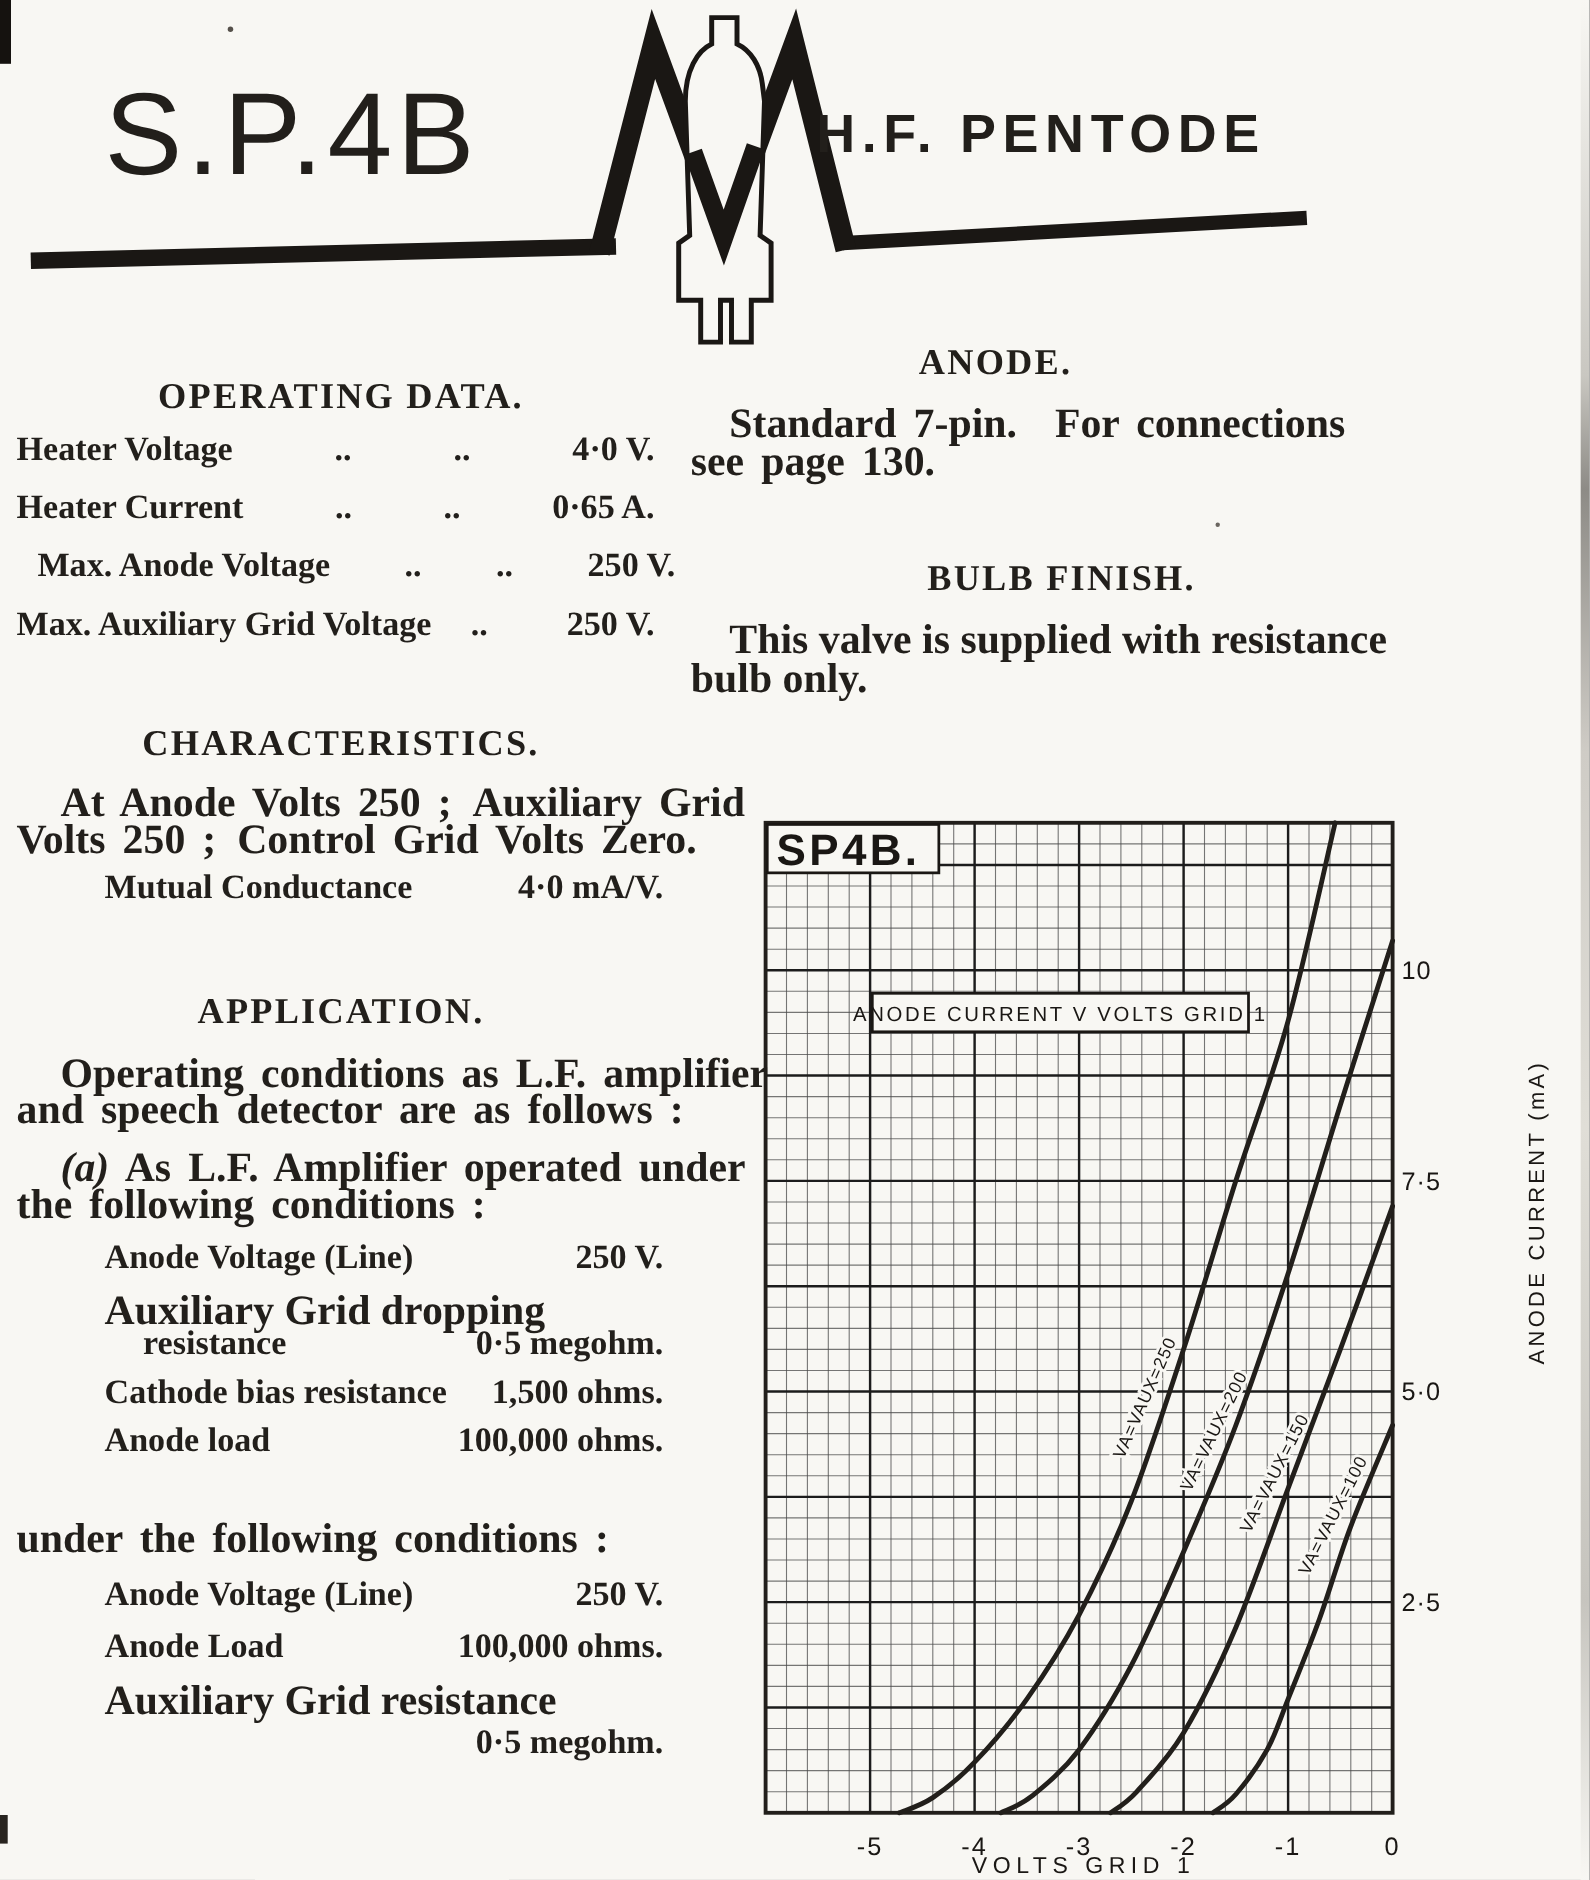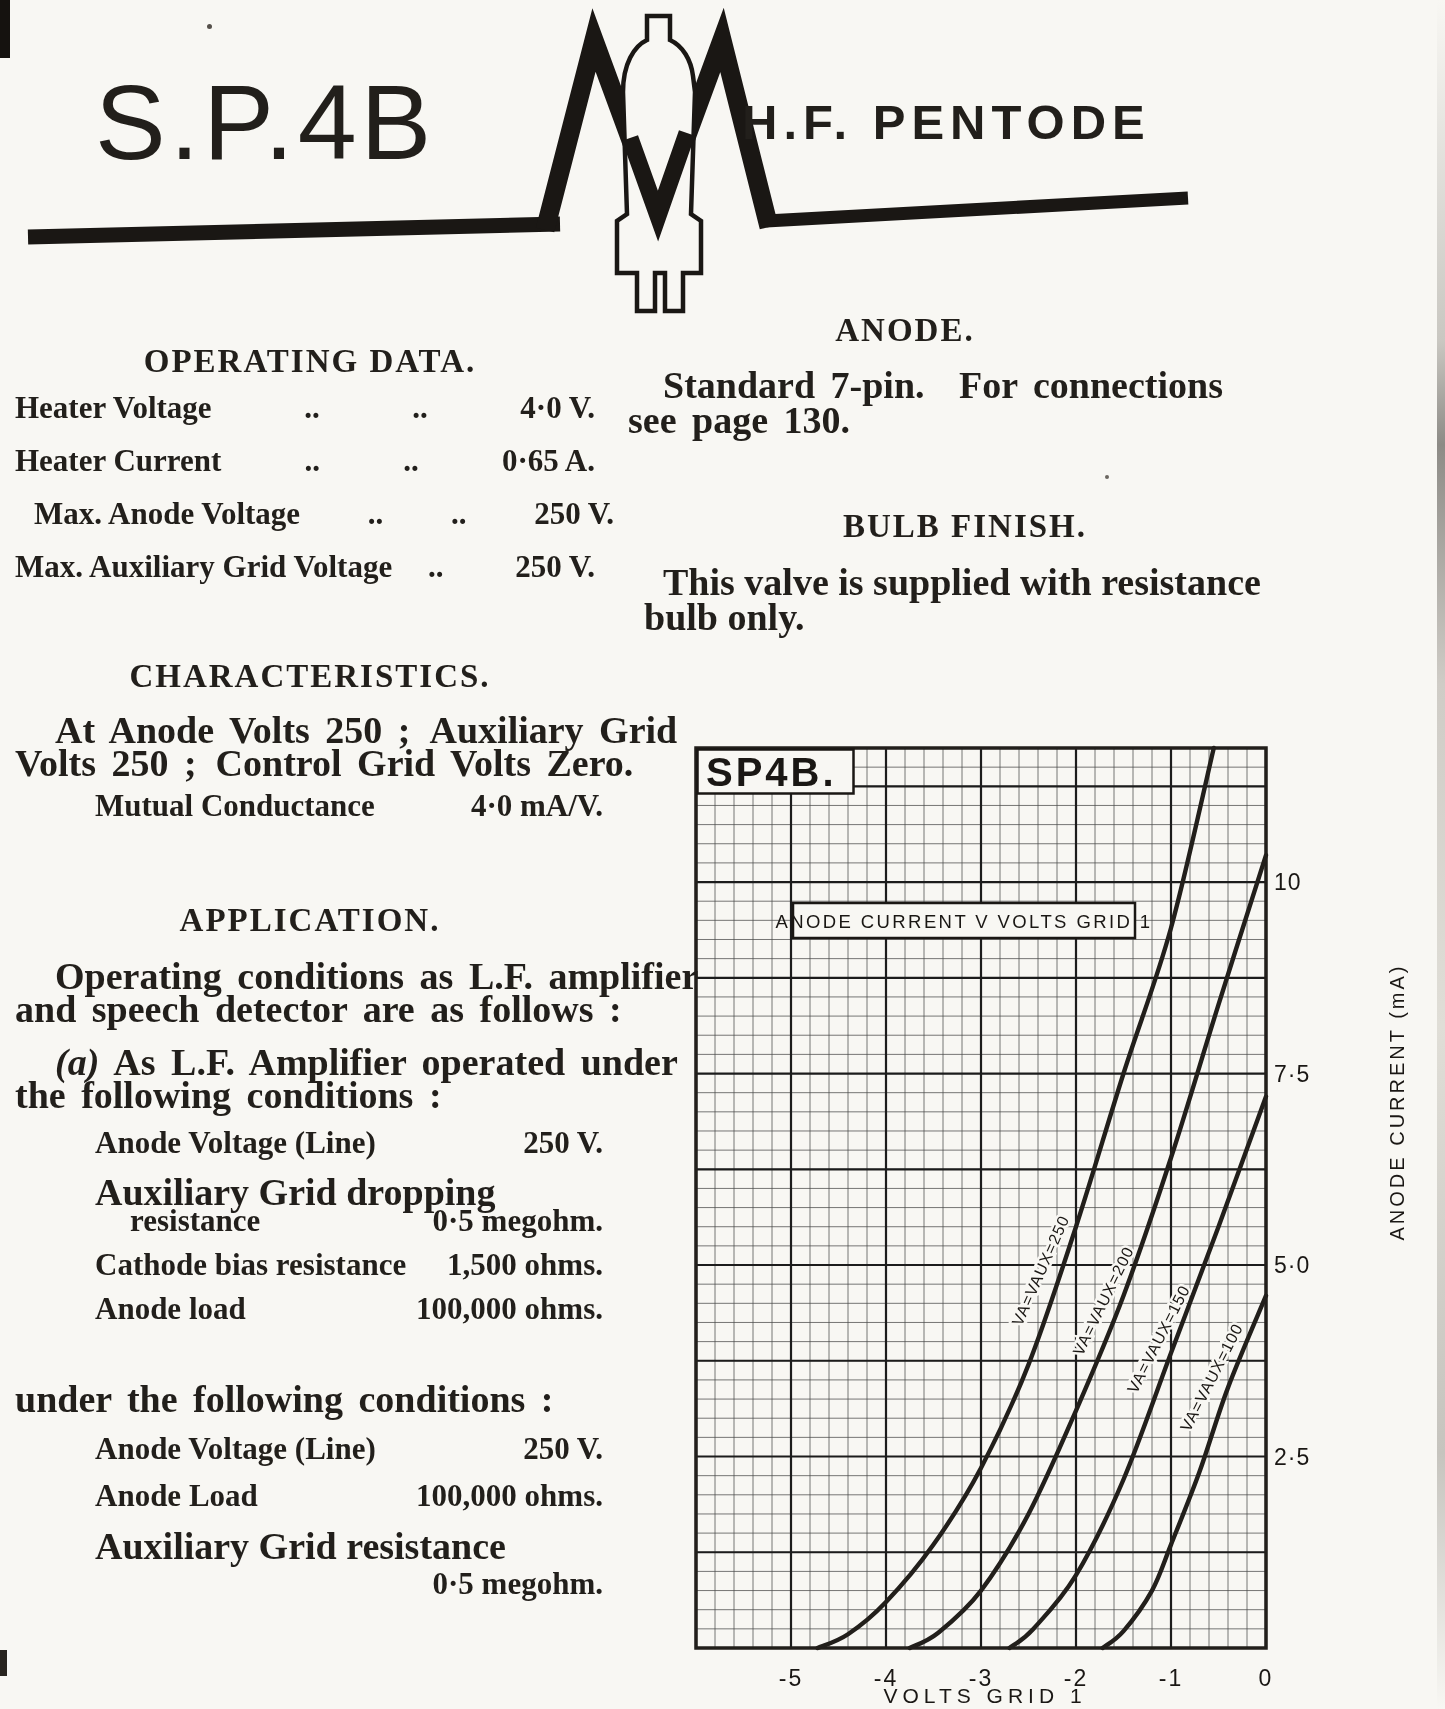--- a/index.html
+++ b/index.html
@@ -124,21 +124,21 @@
     <span></span>
     <span>0·5 megohm.</span>
   </div>
 
   <div class="abs shead" style="left:620px;top:312px;width:570px;">ANODE.</div>
   <div class="abs line wide" style="left:663px;top:363px;">Standard 7-pin.  For connections</div>
   <div class="abs line wide" style="left:628px;top:398px;">see page 130.</div>
 
   <div class="abs shead" style="left:620px;top:508px;width:690px;">BULB FINISH.</div>
   <div class="abs line" style="left:663px;top:560px;">This valve is supplied with resistance</div>
-  <div class="abs line" style="left:644px;top:595px;">bulb only.</div>
+  <div class="abs line" style="left:628px;top:595px;">bulb only.</div>
 
   <div class="chart-wrap">
     <svg id="chart-svg" viewBox="630 700 815 1009">
       <g id="g-grid">
           <line x1="696" y1="748" x2="696" y2="1648" stroke="#4a4a4a" stroke-width="1" opacity="0.75"></line>
           <line x1="715" y1="748" x2="715" y2="1648" stroke="#4a4a4a" stroke-width="1" opacity="0.75"></line>
           <line x1="734" y1="748" x2="734" y2="1648" stroke="#4a4a4a" stroke-width="1" opacity="0.75"></line>
           <line x1="753" y1="748" x2="753" y2="1648" stroke="#4a4a4a" stroke-width="1" opacity="0.75"></line>
           <line x1="772" y1="748" x2="772" y2="1648" stroke="#4a4a4a" stroke-width="1" opacity="0.75"></line>
           <line x1="791" y1="748" x2="791" y2="1648" stroke="#4a4a4a" stroke-width="1" opacity="0.75"></line>

